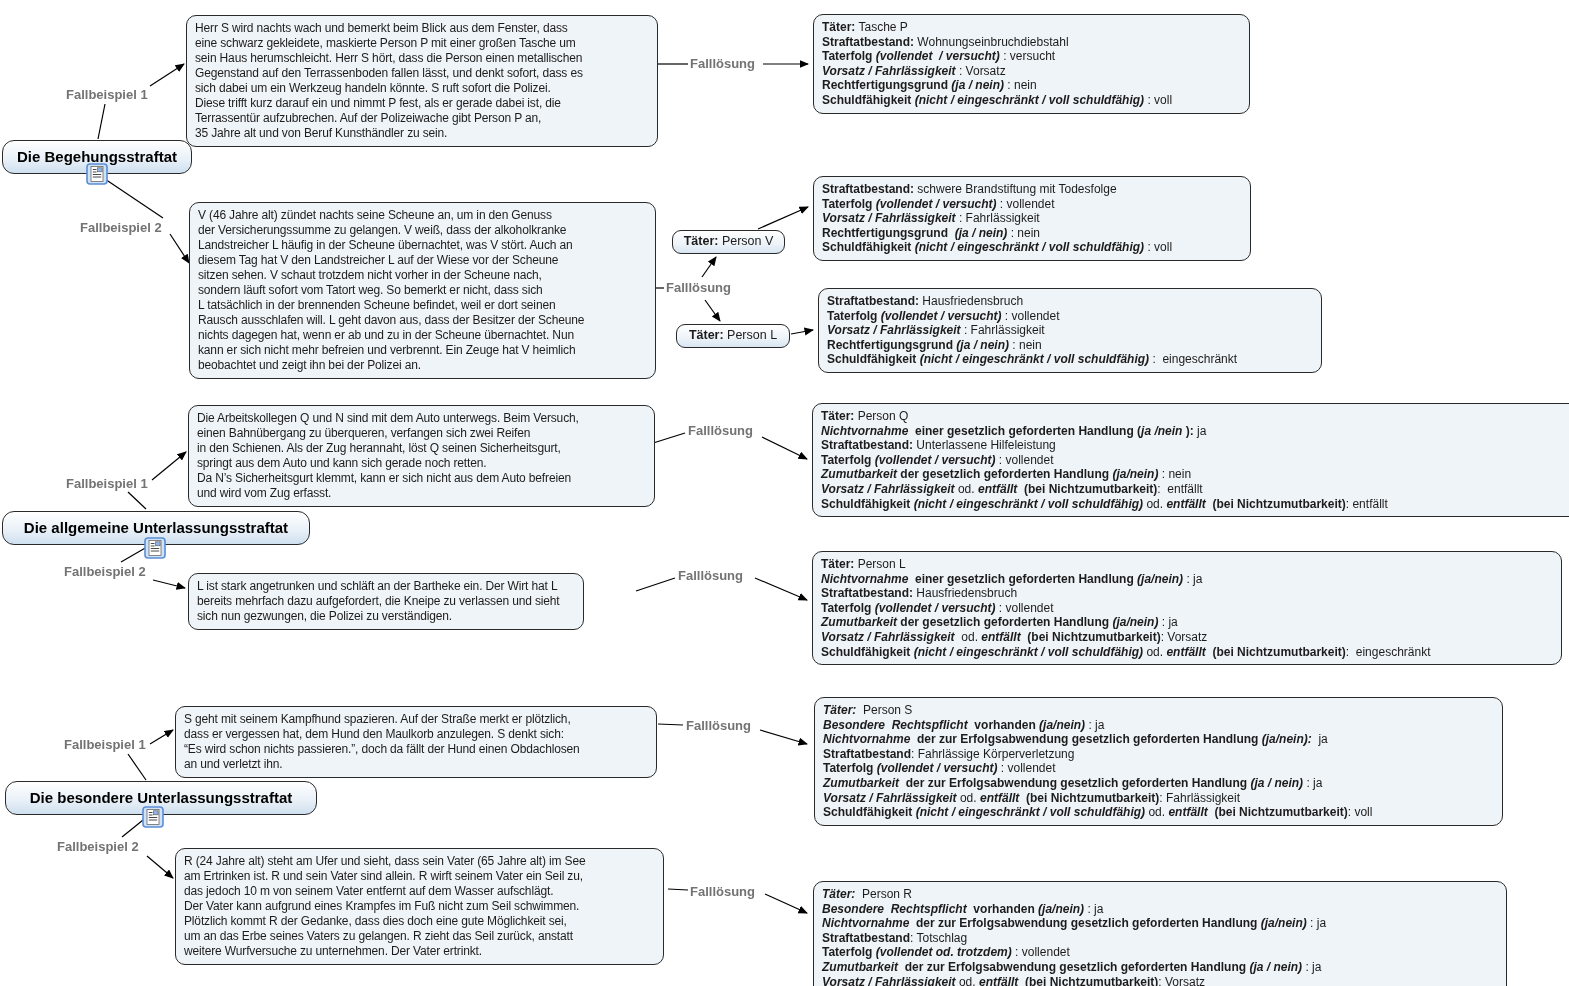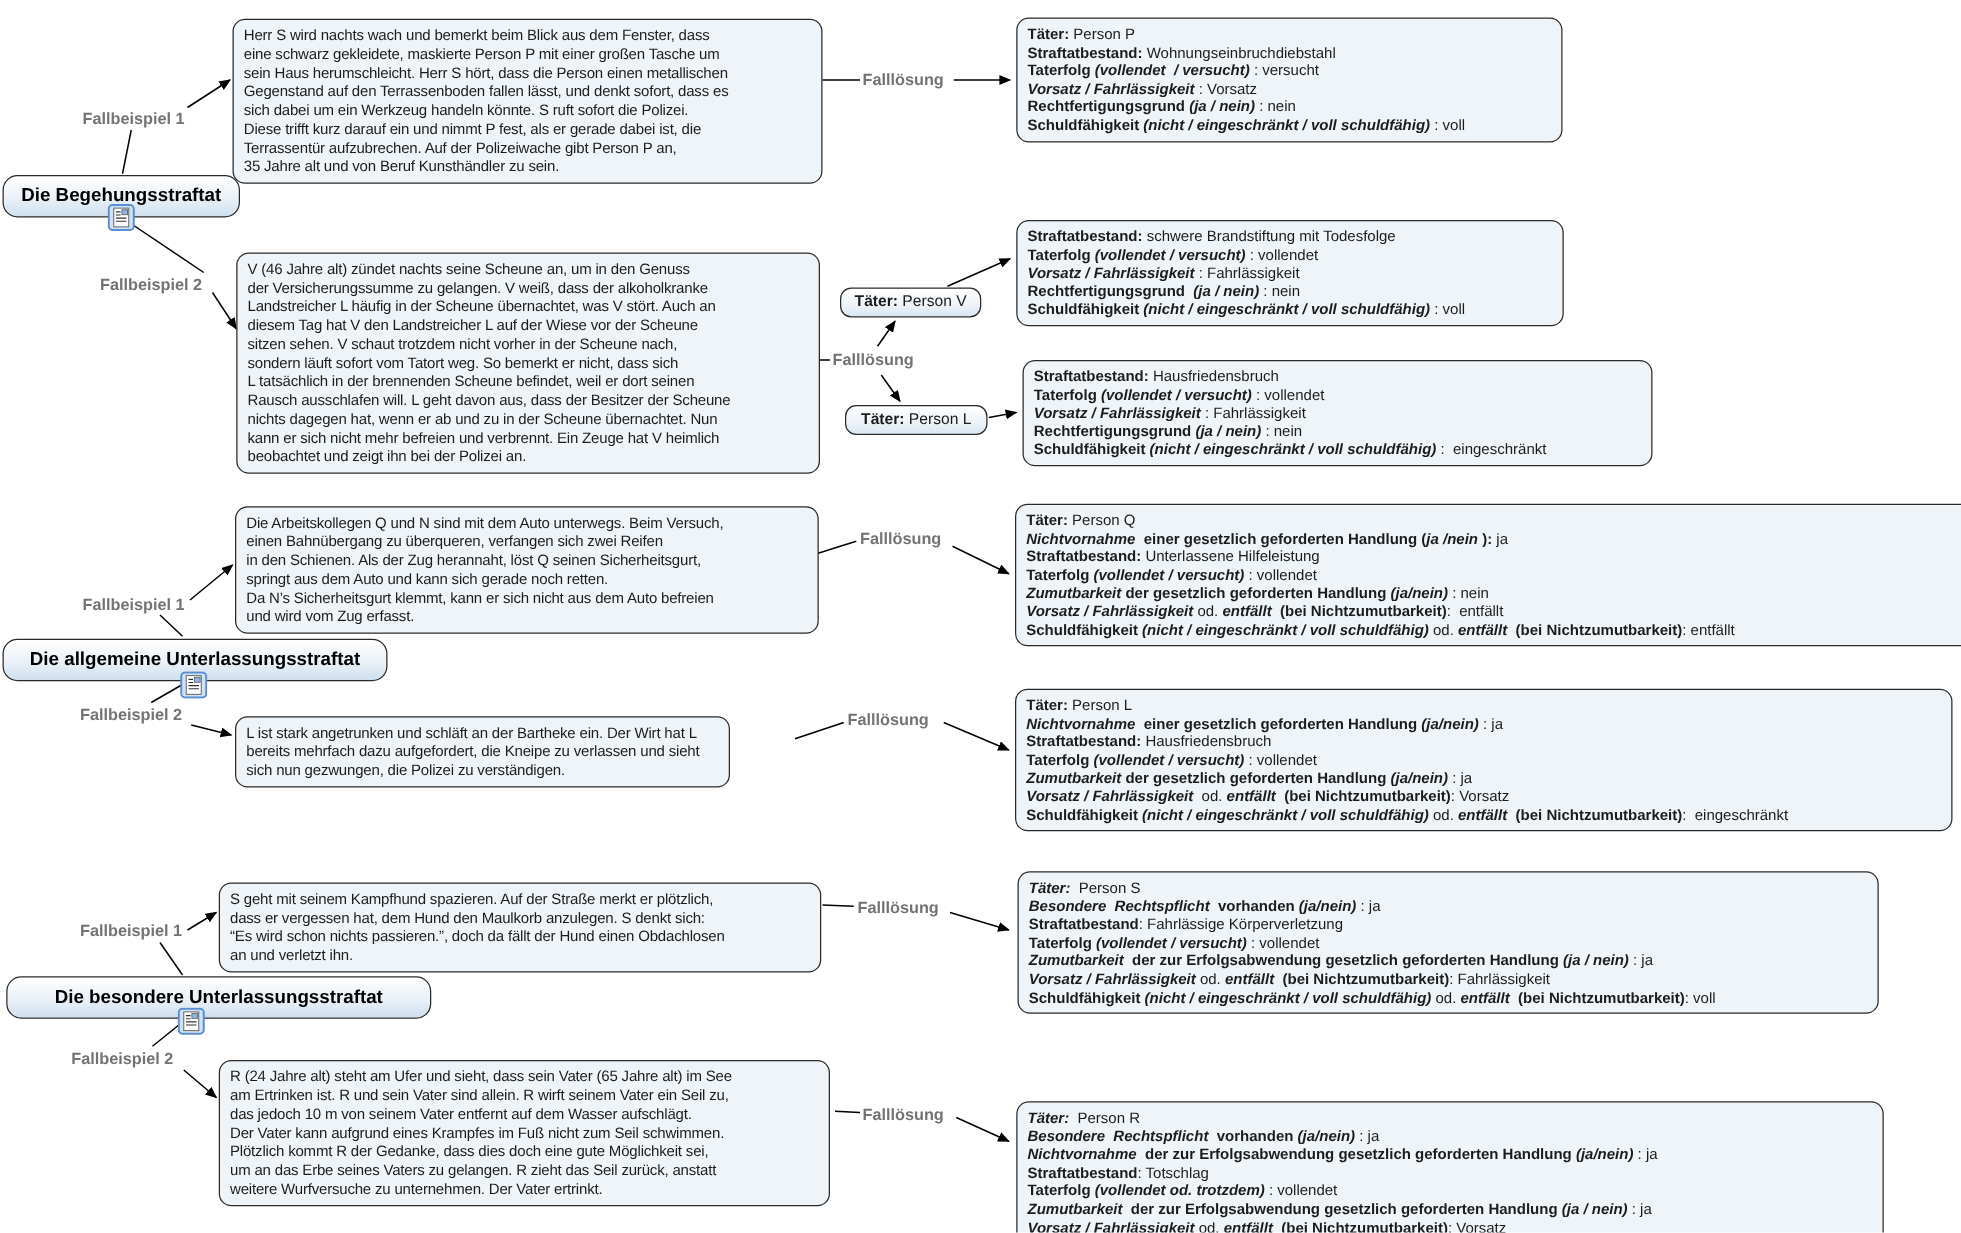--- a/index.html
+++ b/index.html
@@ -79,21 +79,21 @@
     <div class="topic" style="left: 2px; top: 511px; width: 308px;"><span>Die allgemeine Unterlassungsstraftat</span></div>
     <div class="note-icon" style="left: 144px; top: 537px;"><svg width="22" height="22" viewBox="0 0 22 22" xmlns="http://www.w3.org/2000/svg">
         <rect x="1" y="1" width="20" height="20" rx="3" fill="#cfe3f6" stroke="#5b8dd6" stroke-width="1.6"></rect>
         <rect x="5" y="3.5" width="12" height="15" fill="#ffffff" stroke="#666" stroke-width="0.8"></rect>
         <rect x="11.5" y="4.8" width="4.6" height="4" fill="#8fb4e8" stroke="#555" stroke-width="0.6"></rect>
         <line x1="6.8" y1="6.5" x2="10.5" y2="6.5" stroke="#333" stroke-width="0.9"></line>
         <line x1="6.8" y1="9" x2="10.5" y2="9" stroke="#333" stroke-width="0.9"></line>
         <line x1="6.8" y1="11.5" x2="15.2" y2="11.5" stroke="#333" stroke-width="0.9"></line>
         <line x1="6.8" y1="14" x2="15.2" y2="14" stroke="#333" stroke-width="0.9"></line>
       </svg></div>
-    <div class="topic" style="left: 5px; top: 781px; width: 340px;"><span>Die besondere Unterlassungsstraftat</span></div>
+    <div class="topic" style="left: 5px; top: 781px; width: 312px;"><span>Die besondere Unterlassungsstraftat</span></div>
     <div class="note-icon" style="left: 142px; top: 806px;"><svg width="22" height="22" viewBox="0 0 22 22" xmlns="http://www.w3.org/2000/svg">
         <rect x="1" y="1" width="20" height="20" rx="3" fill="#cfe3f6" stroke="#5b8dd6" stroke-width="1.6"></rect>
         <rect x="5" y="3.5" width="12" height="15" fill="#ffffff" stroke="#666" stroke-width="0.8"></rect>
         <rect x="11.5" y="4.8" width="4.6" height="4" fill="#8fb4e8" stroke="#555" stroke-width="0.6"></rect>
         <line x1="6.8" y1="6.5" x2="10.5" y2="6.5" stroke="#333" stroke-width="0.9"></line>
         <line x1="6.8" y1="9" x2="10.5" y2="9" stroke="#333" stroke-width="0.9"></line>
         <line x1="6.8" y1="11.5" x2="15.2" y2="11.5" stroke="#333" stroke-width="0.9"></line>
         <line x1="6.8" y1="14" x2="15.2" y2="14" stroke="#333" stroke-width="0.9"></line>
       </svg></div>
     <div class="branch-label" style="left: 66px; top: 87px;">Fallbeispiel 1</div>
@@ -143,21 +143,21 @@
     <div class="case-box" style="left: 175px; top: 836px; width: 489px;">R (24 Jahre alt) steht am Ufer und sieht, dass sein Vater (65 Jahre alt) im See
 am Ertrinken ist. R und sein Vater sind allein. R wirft seinem Vater ein Seil zu,
 das jedoch 10 m von seinem Vater entfernt auf dem Wasser aufschlägt.
 Der Vater kann aufgrund eines Krampfes im Fuß nicht zum Seil schwimmen.
 Plötzlich kommt R der Gedanke, dass dies doch eine gute Möglichkeit sei,
 um an das Erbe seines Vaters zu gelangen. R zieht das Seil zurück, anstatt
 weitere Wurfversuche zu unternehmen. Der Vater ertrinkt.</div>
     <div class="tater" style="left: 672px; top: 230px; width: 113px;"><span class="seg-b">Täter:</span><span class="seg-r" style="white-space: pre;"> Person V</span></div>
     <div class="tater" style="left: 676px; top: 324px; width: 114px;"><span class="seg-b">Täter:</span><span class="seg-r" style="white-space: pre;"> Person L</span></div>
     <div class="sol-box" style="left: 813px; top: 14px; width: 437px;">
-      <div class="sol-line"><span class="seg-b">Täter:</span><span class="seg-r"> Person P</span></div>
+      <div class="sol-line"><span class="seg-b">Täter:</span><span class="seg-r"> Tasche P</span></div>
       <div class="sol-line"><span class="seg-b">Straftatbestand:</span><span class="seg-r"> Wohnungseinbruchdiebstahl</span></div>
       <div class="sol-line"><span class="seg-b">Taterfolg </span><span class="seg-i">(vollendet  / versucht)</span><span class="seg-r"> : versucht</span></div>
       <div class="sol-line"><span class="seg-i">Vorsatz / Fahrlässigkeit</span><span class="seg-r"> : Vorsatz</span></div>
       <div class="sol-line"><span class="seg-b">Rechtfertigungsgrund </span><span class="seg-i">(ja / nein)</span><span class="seg-r"> : nein</span></div>
       <div class="sol-line"><span class="seg-b">Schuldfähigkeit </span><span class="seg-i">(nicht / eingeschränkt / voll schuldfähig)</span><span class="seg-r"> : voll</span></div>
     </div>
     <div class="sol-box" style="left: 813px; top: 176px; width: 438px;">
       <div class="sol-line"><span class="seg-b">Straftatbestand:</span><span class="seg-r"> schwere Brandstiftung mit Todesfolge</span></div>
       <div class="sol-line"><span class="seg-b">Taterfolg </span><span class="seg-i">(vollendet / versucht)</span><span class="seg-r"> : vollendet</span></div>
       <div class="sol-line"><span class="seg-i">Vorsatz / Fahrlässigkeit</span><span class="seg-r"> : Fahrlässigkeit</span></div>
@@ -185,20 +185,21 @@
       <div class="sol-line"><span class="seg-i">Nichtvornahme </span><span class="seg-b"> einer gesetzlich geforderten Handlung </span><span class="seg-i">(ja/nein)</span><span class="seg-r"> : ja</span></div>
       <div class="sol-line"><span class="seg-b">Straftatbestand:</span><span class="seg-r"> Hausfriedensbruch</span></div>
       <div class="sol-line"><span class="seg-b">Taterfolg </span><span class="seg-i">(vollendet / versucht)</span><span class="seg-r"> : vollendet</span></div>
       <div class="sol-line"><span class="seg-i">Zumutbarkeit</span><span class="seg-b"> der gesetzlich geforderten Handlung </span><span class="seg-i">(ja/nein)</span><span class="seg-r"> : ja</span></div>
       <div class="sol-line"><span class="seg-i">Vorsatz / Fahrlässigkeit</span><span class="seg-r">  od. </span><span class="seg-i">entfällt</span><span class="seg-b">  (bei Nichtzumutbarkeit)</span><span class="seg-r">: Vorsatz</span></div>
       <div class="sol-line"><span class="seg-b">Schuldfähigkeit </span><span class="seg-i">(nicht / eingeschränkt / voll schuldfähig)</span><span class="seg-r"> od. </span><span class="seg-i">entfällt</span><span class="seg-b">  (bei Nichtzumutbarkeit)</span><span class="seg-r">:  eingeschränkt</span></div>
     </div>
     <div class="sol-box" style="left: 814px; top: 697px; width: 689px;">
       <div class="sol-line"><span class="seg-i">Täter:</span><span class="seg-r">  Person S</span></div>
       <div class="sol-line"><span class="seg-i">Besondere  Rechtspflicht</span><span class="seg-b">  vorhanden </span><span class="seg-i">(ja/nein)</span><span class="seg-r"> : ja</span></div>
+      <div class="sol-line"><span class="seg-i">Nichtvornahme</span><span class="seg-b">  der zur Erfolgsabwendung gesetzlich geforderten Handlung </span><span class="seg-i">(ja/nein):</span><span class="seg-r">  ja</span></div>
       <div class="sol-line"><span class="seg-b">Straftatbestand</span><span class="seg-r">: Fahrlässige Körperverletzung</span></div>
       <div class="sol-line"><span class="seg-b">Taterfolg </span><span class="seg-i">(vollendet / versucht)</span><span class="seg-r"> : vollendet</span></div>
       <div class="sol-line"><span class="seg-i">Zumutbarkeit</span><span class="seg-b">  der zur Erfolgsabwendung gesetzlich geforderten Handlung </span><span class="seg-i">(ja / nein)</span><span class="seg-r"> : ja</span></div>
       <div class="sol-line"><span class="seg-i">Vorsatz / Fahrlässigkeit</span><span class="seg-r"> od. </span><span class="seg-i">entfällt</span><span class="seg-b">  (bei Nichtzumutbarkeit)</span><span class="seg-r">: Fahrlässigkeit</span></div>
       <div class="sol-line"><span class="seg-b">Schuldfähigkeit </span><span class="seg-i">(nicht / eingeschränkt / voll schuldfähig)</span><span class="seg-r"> od. </span><span class="seg-i">entfällt</span><span class="seg-b">  (bei Nichtzumutbarkeit)</span><span class="seg-r">: voll</span></div>
     </div>
     <div class="sol-box" style="left: 813px; top: 854px; width: 694px; margin-top: 27px;">
       <div class="sol-line"><span class="seg-i">Täter:</span><span class="seg-r">  Person R</span></div>
       <div class="sol-line"><span class="seg-i">Besondere  Rechtspflicht</span><span class="seg-b">  vorhanden </span><span class="seg-i">(ja/nein)</span><span class="seg-r"> : ja</span></div>
       <div class="sol-line"><span class="seg-i">Nichtvornahme</span><span class="seg-b">  der zur Erfolgsabwendung gesetzlich geforderten Handlung </span><span class="seg-i">(ja/nein)</span><span class="seg-r"> : ja</span></div>

